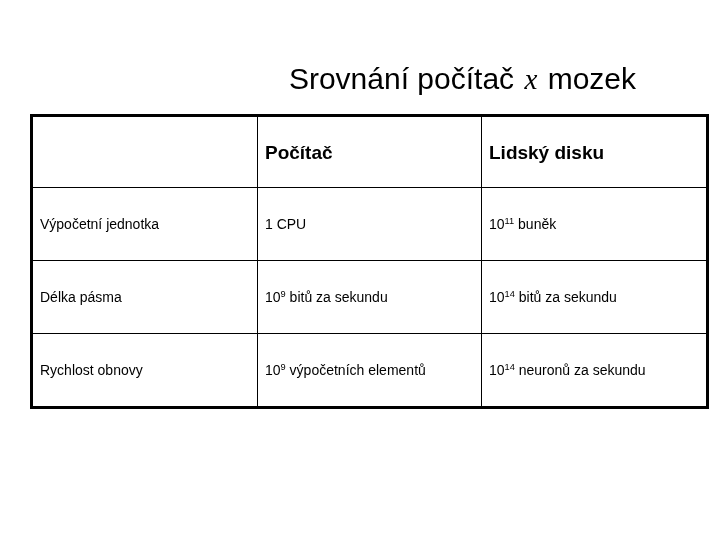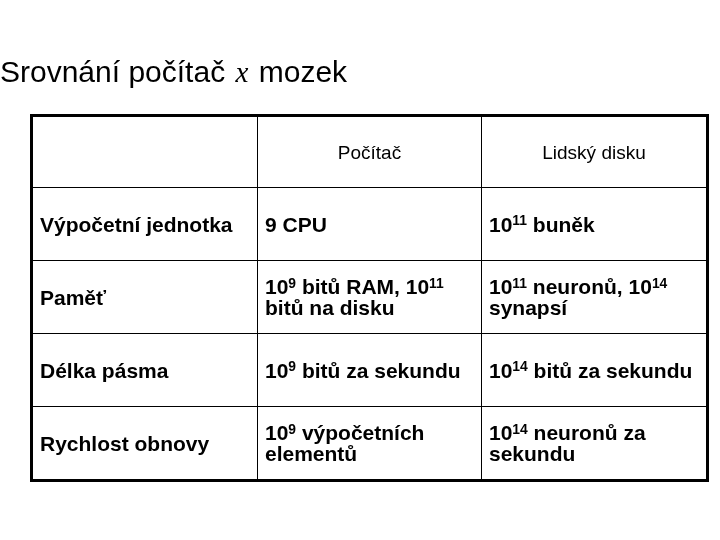--- a/index.html
+++ b/index.html
@@ -21,24 +21,24 @@
     width: 720px;
     height: 540px;
     box-sizing: border-box;
   }
 
   .slide-title {
     position: absolute;
     left: 0;
     top: 34px;
     width: 636px;
-    text-align: left;
+    text-align: right;
     font-size: 30px;
     font-weight: 400;
-    line-height: 36px;
+    line-height: 50px;
     letter-spacing: 0px;
     white-space: nowrap;
   }
   .slide-title .math-var {
     font-family: "Liberation Serif", serif;
     font-style: italic;
     font-size: 29px;
     padding: 0 2px;
   }
 
@@ -57,34 +57,33 @@
   }
 
   table.comparison col.c-label  { width: 226px; }
   table.comparison col.c-comp   { width: 224px; }
   table.comparison col.c-brain  { width: 226px; }
 
   table.comparison th,
   table.comparison td {
     border: 1.5px solid #000000;
     padding: 4px 7px;
-    font-size: 21px;
+    font-size: 14px;
     line-height: 21px;
     text-align: left;
     vertical-align: middle;
-    font-weight: 700;
+    font-weight: 400;
     word-wrap: break-word;
   }
 
   table.comparison thead th {
     height: 62px;
-    font-weight: 400;
+    font-weight: 700;
     font-size: 19px;
     vertical-align: middle;
-    text-align: center;
   }
 
   table.comparison tbody td {
     height: 64px;
   }
 
   tr.row-unit td     { height: 64px; }
   tr.row-memory td   { height: 64px; }
   tr.row-cycle td    { height: 58px; }
   tr.row-bandwidth td{ height: 60px; }
@@ -119,27 +118,22 @@
       <thead>
         <tr>
           <th></th>
           <th>Počítač</th>
           <th>Lidský disku</th>
         </tr>
       </thead>
       <tbody>
         <tr class="row-unit">
           <td>Výpočetní jednotka</td>
-          <td>9 CPU</td>
+          <td>1 CPU</td>
           <td>10<sup>11</sup> buněk</td>
-        </tr>
-        <tr class="row-memory">
-          <td>Paměť</td>
-          <td>10<sup>9</sup> bitů RAM, 10<sup>11</sup> bitů na disku</td>
-          <td>10<sup>11</sup> neuronů, 10<sup>14</sup> synapsí</td>
         </tr>
         <tr class="row-bandwidth">
           <td>Délka pásma</td>
           <td>10<sup>9</sup> bitů za sekundu</td>
           <td>10<sup>14</sup> bitů za sekundu</td>
         </tr>
         <tr class="row-refresh">
           <td>Rychlost obnovy</td>
           <td>10<sup>9</sup> výpočetních elementů</td>
           <td>10<sup>14</sup> neuronů za sekundu</td>

